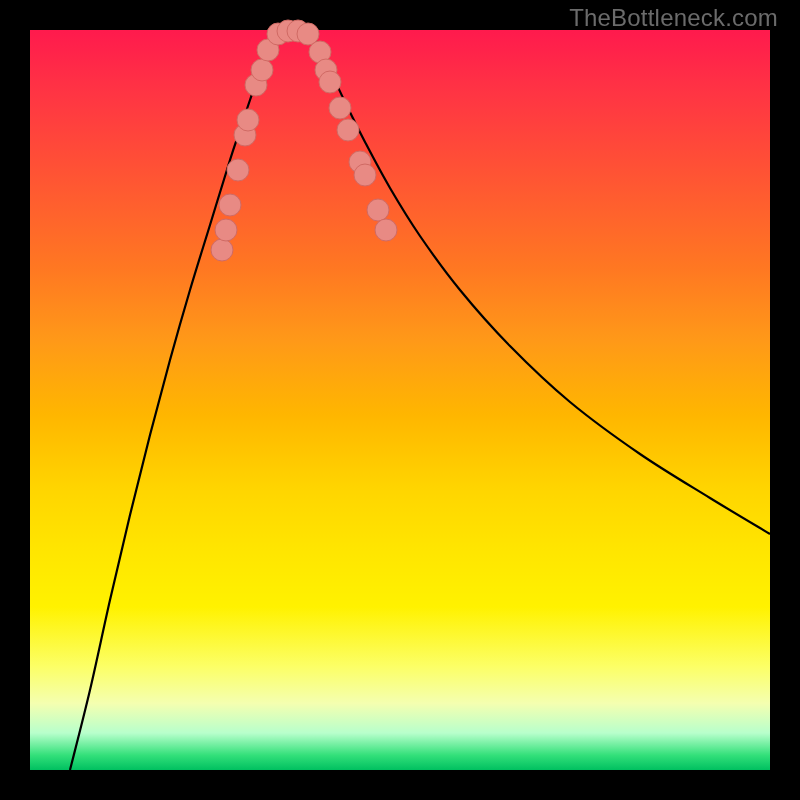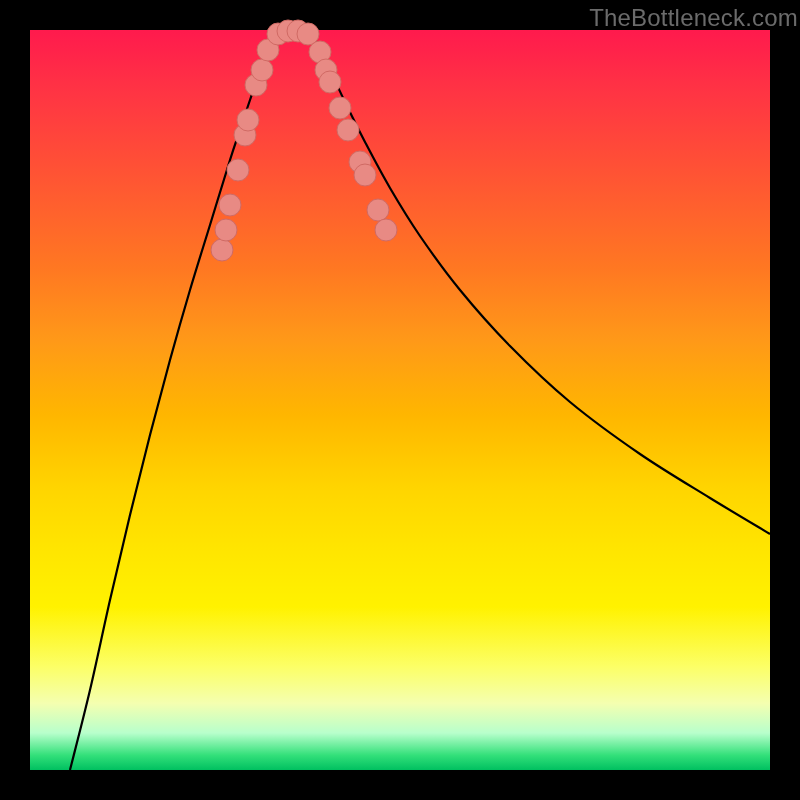--- a/index.html
+++ b/index.html
@@ -35,21 +35,21 @@
       #fff200 78%,
       #fcff66 86%,
       #f4ffb0 91%,
       #b8ffcc 95%,
       #33e07a 98%,
       #00c060 100%);
   }
   .watermark {
     position: absolute;
     top: 4px;
-    right: 2px;
+    right: 22px;
     color: #6b6b6b;
     font-size: 24px;
     font-weight: 500;
     letter-spacing: 0.2px;
     user-select: none;
   }
   svg.curves {
     position: absolute;
     left: 0; top: 0;
     width: 740px;

